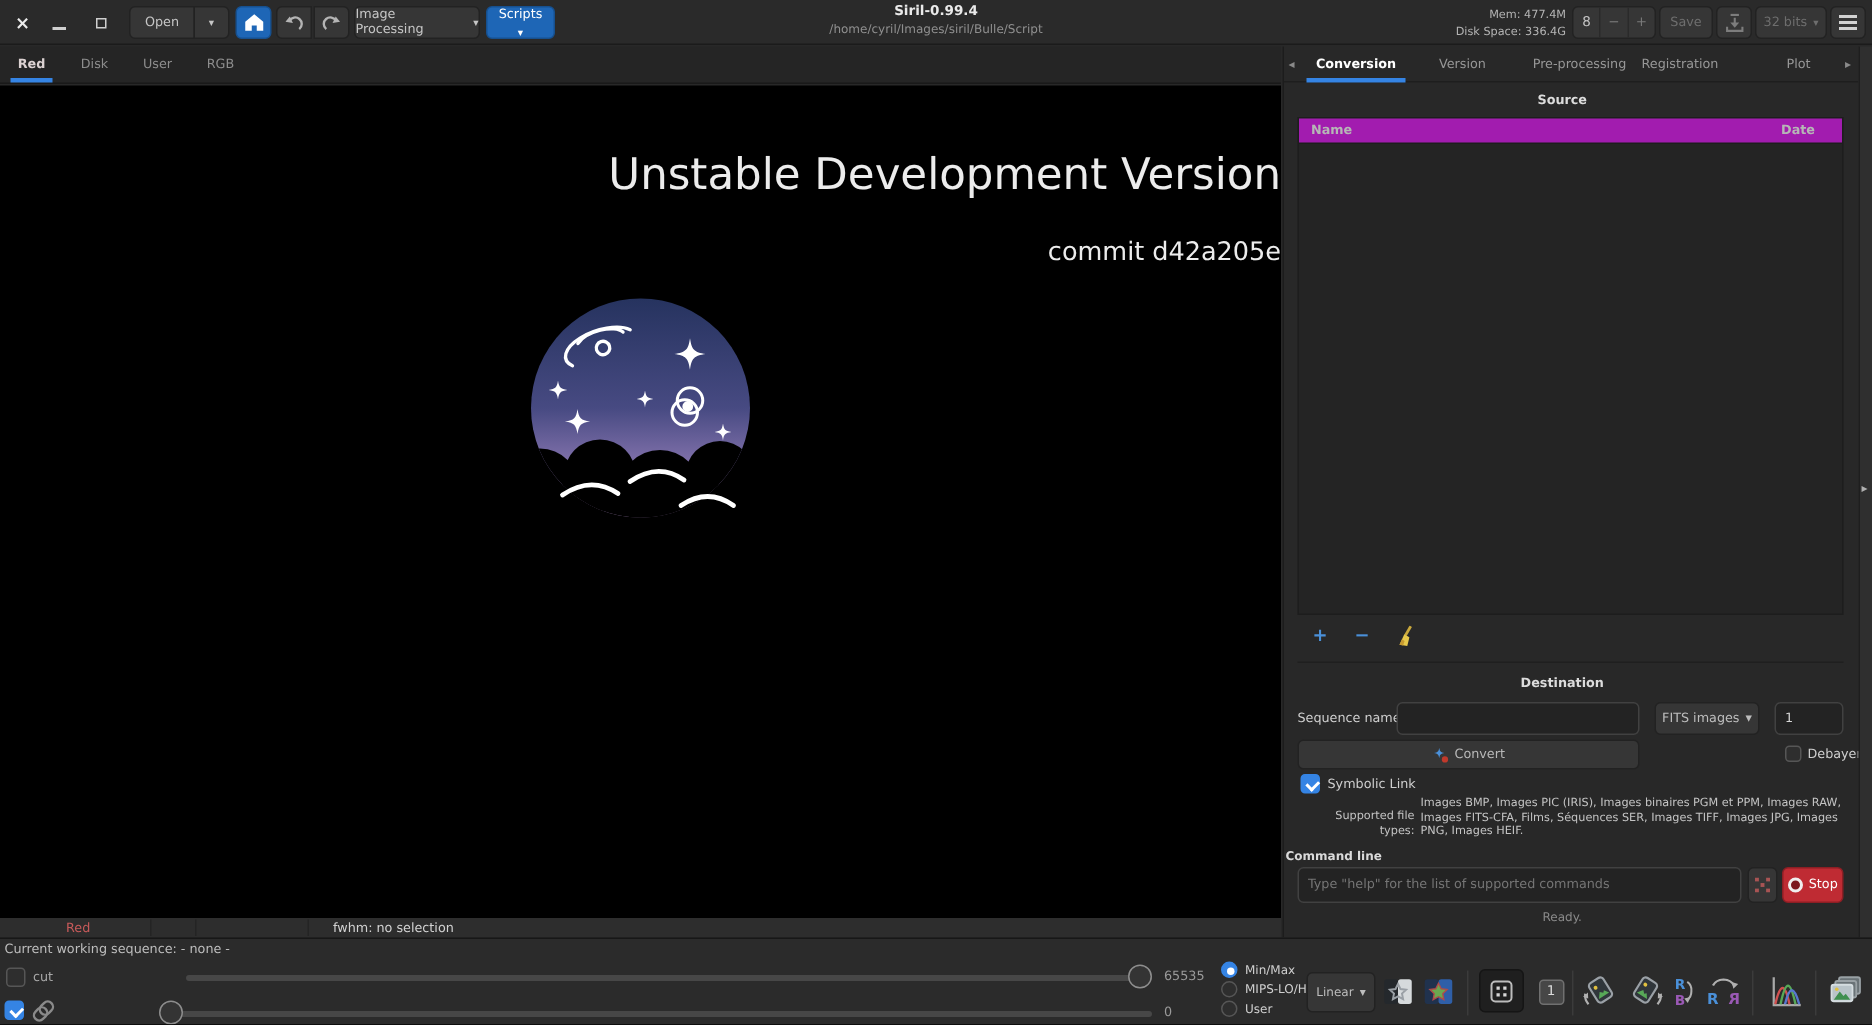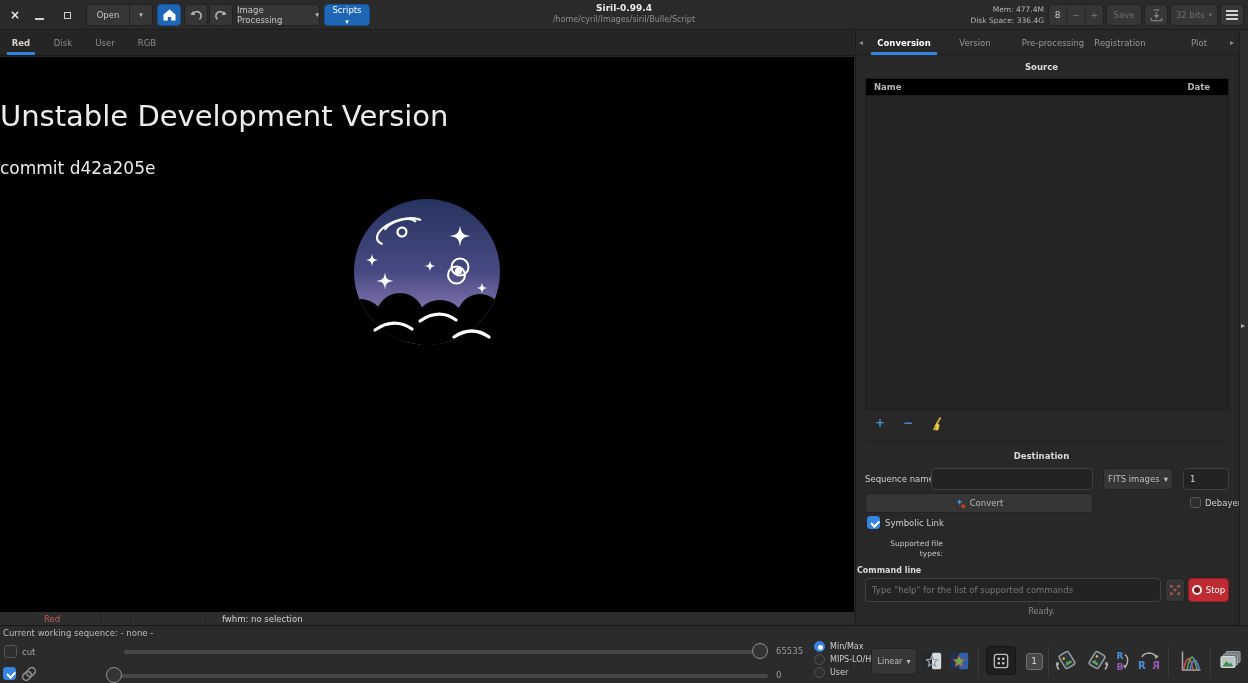--- a/index.html
+++ b/index.html
@@ -26,40 +26,40 @@
   .spin .sb { color:#7a7a7a; border-left:1px solid #2a2a2a; }
   .menu-lines { width:12px; height:2px; background:#d2d2d2; box-shadow:0 -4px 0 #d2d2d2, 0 4px 0 #d2d2d2; }
 
   
   .channel-tabs { position:absolute; top:31px; left:0; width:854px; height:25px; background:#252525; border-bottom:1px solid #191919; display:flex; }
   .ctab { width:42px; text-align:center; font-size:8.5px; color:#8d8d8d; line-height:24px; position:relative; }
   .ctab.active { color:#dcd2d2; font-weight:bold; }
   .ctab.active::after { content:""; position:absolute; bottom:0; left:7px; right:7px; height:3px; background:#3584e4; }
 
   
-  .canvas { position:absolute; top:57px; left:0; width:854px; height:555px; background:#000; text-align:left; color:#ececec; }
+  .canvas { position:absolute; top:57px; left:0; width:854px; height:555px; background:#000; text-align:right; color:#ececec; }
   .c-title { padding-top:42px; font-size:29px; }
   .c-commit { margin-top:25px; font-size:17px; }
   .c-msg { margin-top:27px; font-size:17px; line-height:21px; }
   .c-art { display:block; margin:19px auto 0; }
 
   
   .status-row { position:absolute; top:612px; left:0; width:854px; height:13px; background:#2d2d2d; font-size:8.5px; }
   .status-row .sep { position:absolute; top:1px; bottom:1px; width:1px; background:#242424; }
 
   
   .right-panel { position:absolute; top:31px; left:855px; width:384px; height:594px; background:#282828; border-left:1px solid #1c1c1c; font-size:8.5px; }
   .ptabs { position:absolute; top:0; left:0; right:0; height:24px; border-bottom:1px solid #1e1e1e; }
   .ptab { position:absolute; top:0; height:24px; line-height:24px; text-align:center; color:#979797; }
   .ptab.active { color:#fff; font-weight:bold; }
   .ptab.active::after { content:""; position:absolute; bottom:0; left:9px; right:9px; height:3px; background:#3584e4; }
   .tab-arrow { position:absolute; top:0; height:24px; line-height:24px; color:#8a8a8a; font-size:8px; }
   .sec-title { position:absolute; left:0; right:12px; text-align:center; font-weight:bold; color:#dcdcdc; }
   .src-table { position:absolute; left:9px; top:47px; width:364px; height:332px; background:#242424; border:1px solid #1d1d1d; }
-  .src-head { height:17px; background:#000000; border-bottom:1px solid #1d1d1d; position:relative;text-align:center; }
+  .src-head { height:17px; background:#a21caf; border-bottom:1px solid #1d1d1d; position:relative;text-align:center; }
   .src-head span { font-weight:bold; color:#b6b6b6; line-height:17px; }
   .listbtn { position:absolute; width:16px; height:14px; text-align:center; font-size:12px; font-weight:bold; color:#4a90d9; line-height:13px; }
   .hline { position:absolute; left:0; right:10px; height:1px; background:#1f1f1f; }
   .entry { background:#232323; border:1px solid #414141; border-radius:4px; color:#d8d8d8; font-size:8.5px; padding:0 6px; font-family:"DejaVu Sans", sans-serif; }
   .pbtn { background:#363636; border:1px solid #222; border-radius:4px; color:#bdbdbd; font-size:8.5px; display:flex; align-items:center; justify-content:center; gap:4px; position:absolute; }
   .checkbox { position:absolute; width:13px; height:13px; border-radius:3px; background:#2e2e2e; border:1px solid #565656; }
   .checkbox.checked { background:#3584e4; border-color:#3584e4; }
   .checkbox.checked::after { content:""; position:absolute; left:2.5px; top:2.5px; width:6px; height:3.5px; border-left:2px solid #fff; border-bottom:2px solid #fff; transform:rotate(-45deg); }
   .small-label { position:absolute; color:#cfcfcf; }
   .supported { position:absolute; font-size:7.5px; line-height:9.5px; color:#c4c4c4; }
@@ -291,20 +291,21 @@
         </svg>
       <span>Convert</span>
     </div>
     <div class="checkbox" style="left:334px;top:466px;width:11px;height:11px;"></div>
     <span class="small-label" style="left:349px;top:467px;">Debayer</span>
 
     <div class="checkbox checked" style="left:11px;top:485px;"></div>
     <span class="small-label" style="left:29px;top:487px;">Symbolic Link</span>
 
     <div class="supported" style="left:9px;top:508px;width:78px;text-align:right;">Supported file types:</div>
+    <div class="supported" style="left:91px;top:499px;width:282px;">Images BMP, Images PIC (IRIS), Images binaires PGM et PPM, Images RAW, Images FITS-CFA, Films, Séquences SER, Images TIFF, Images JPG, Images PNG, Images HEIF.</div>
 
     <div class="cmd-title" style="left:1px;top:535px;">Command line</div>
     <input class="entry" style="position: absolute; left: 9px; top: 547px; width: 296px; height: 24px;" placeholder="Type &quot;help&quot; for the list of supported commands">
     <div class="pbtn" style="left:309px;top:547px;width:20px;height:24px;">
       <svg width="10" height="10" viewBox="0 0 10 10">
           <g fill="#a85454">
             <rect x="0" y="0" width="2.6" height="2.6"></rect>
             <rect x="7.4" y="0" width="2.6" height="2.6"></rect>
             <rect x="3.7" y="3.7" width="2.6" height="2.6"></rect>
             <rect x="0" y="7.4" width="2.6" height="2.6"></rect>

